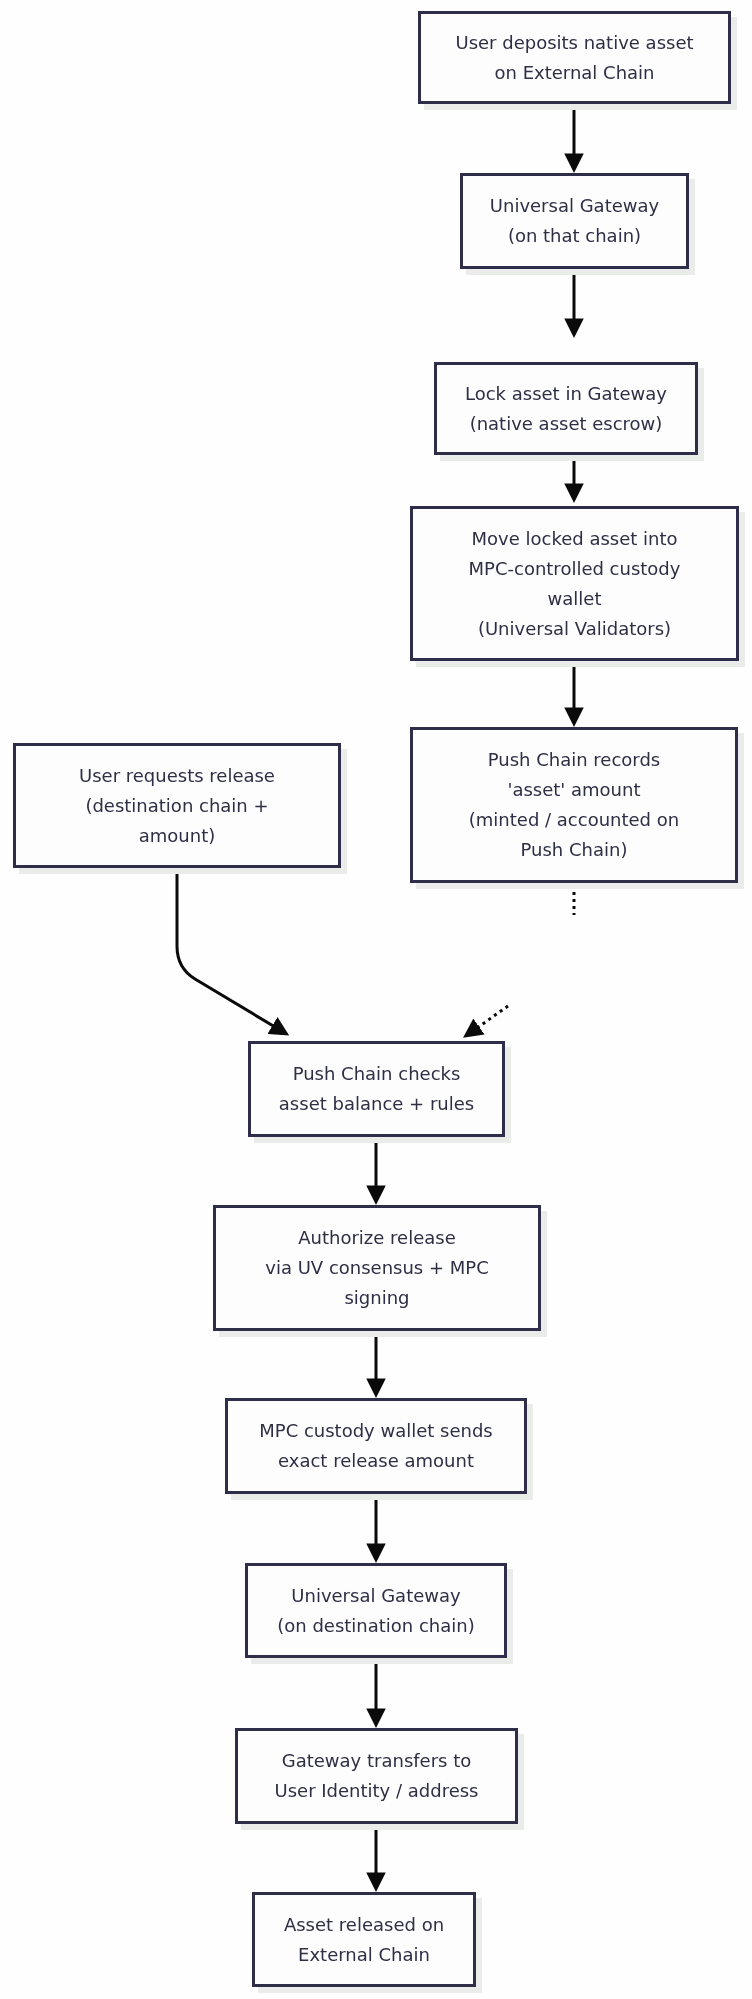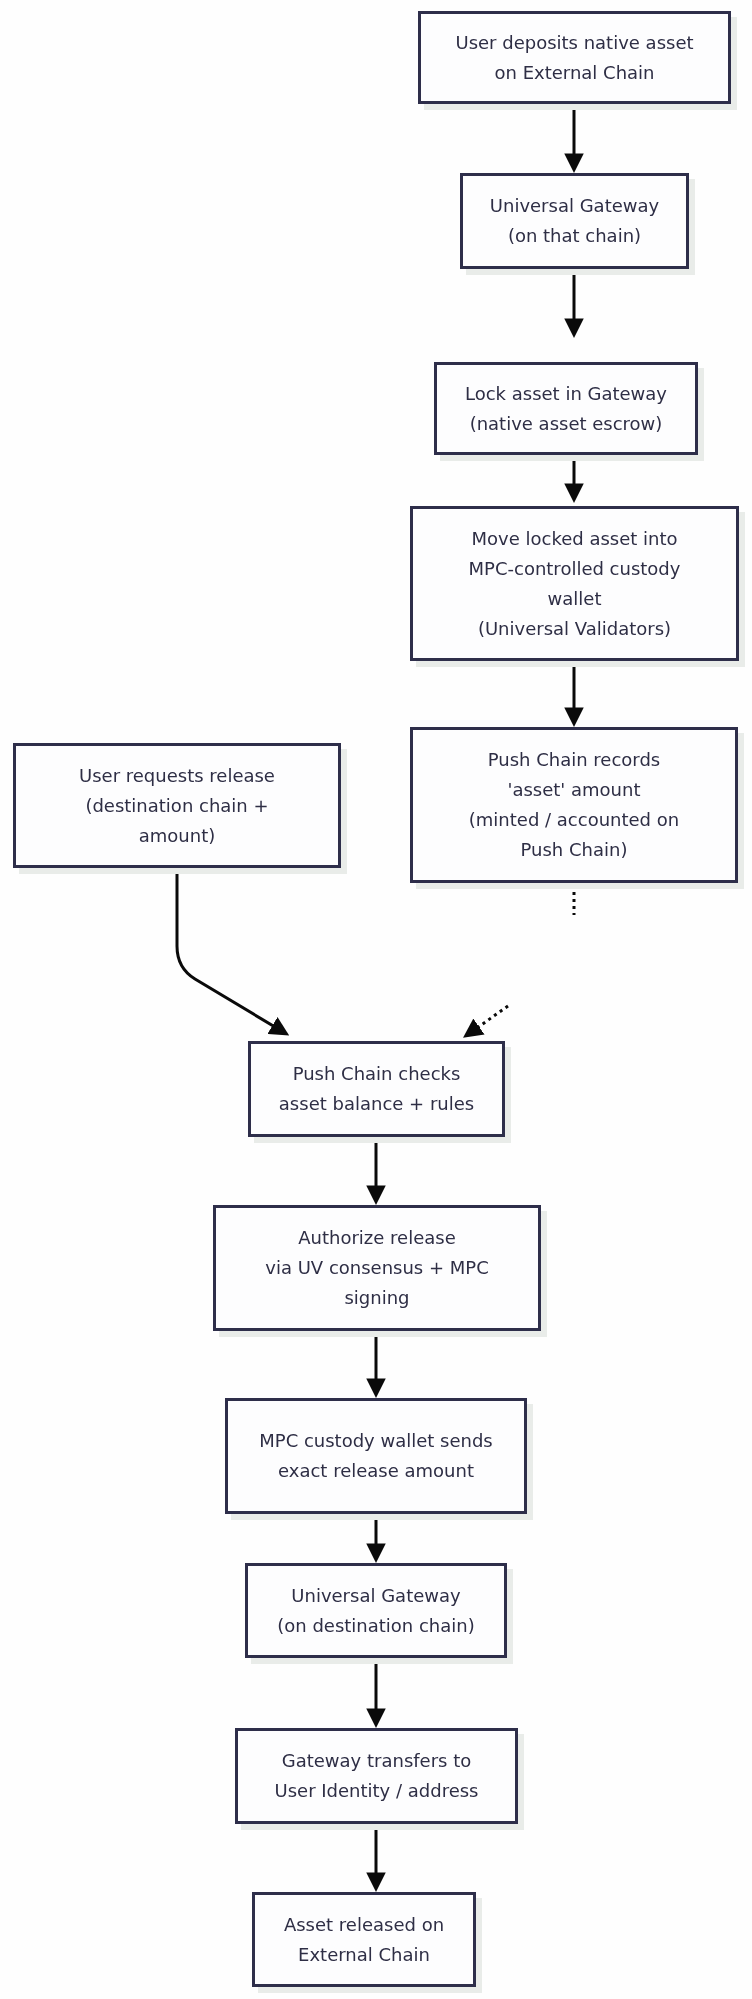--- a/index.html
+++ b/index.html
@@ -52,21 +52,21 @@
   
   #n-deposit        { left: 418px; top: 11px;   width: 313px; height: 93px;  }
   #n-gateway-source { left: 460px; top: 173px;  width: 229px; height: 96px;  }
   #n-lock           { left: 434px; top: 338px;  width: 264px; height: 93px; margin-top: 24px;  }
   #n-custody        { left: 410px; top: 506px;  width: 329px; height: 155px; }
   #n-records        { left: 410px; top: 727px;  width: 328px; height: 156px; }
   #n-request        { left: 13px;  top: 743px;  width: 328px; height: 125px; }
   #n-constraint     { left: 433px; top: 918px;  width: 283px; height: 89px;  }
   #n-checks         { left: 248px; top: 1041px; width: 257px; height: 96px;  }
   #n-authorize      { left: 213px; top: 1205px; width: 328px; height: 126px; }
-  #n-send           { left: 225px; top: 1398px; width: 302px; height: 116px;  }
+  #n-send           { left: 225px; top: 1398px; width: 302px; height: 96px;  }
   #n-gateway-dest   { left: 245px; top: 1563px; width: 262px; height: 95px;  }
   #n-transfer       { left: 235px; top: 1728px; width: 283px; height: 96px;  }
   #n-released       { left: 252px; top: 1892px; width: 224px; height: 95px;  }
 </style>
 </head>
 <body>
 
 <div class="canvas">
 
   <svg class="edges" viewBox="0 0 752 1999" xmlns="http://www.w3.org/2000/svg" aria-hidden="true">

